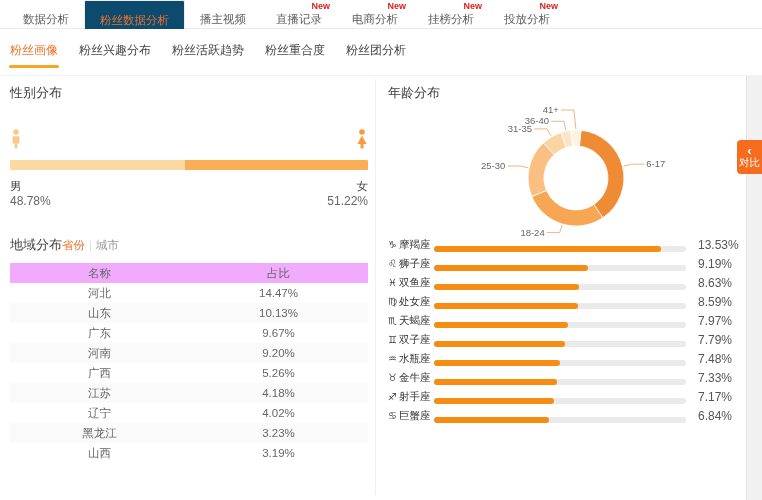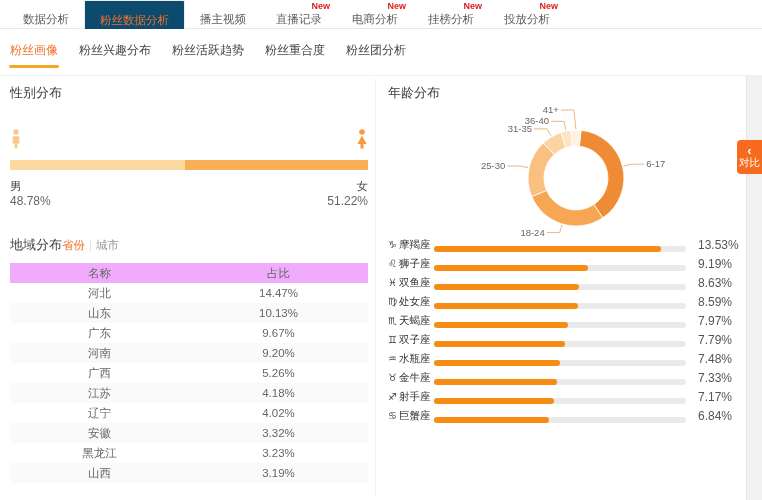--- a/index.html
+++ b/index.html
@@ -156,24 +156,20 @@
               <td>广西</td>
               <td>5.26%</td>
             </tr>
           <tr>
               <td>江苏</td>
               <td>4.18%</td>
             </tr>
           <tr>
               <td>辽宁</td>
               <td>4.02%</td>
-            </tr>
-          <tr>
-              <td>安徽</td>
-              <td>3.32%</td>
             </tr>
           <tr>
               <td>黑龙江</td>
               <td>3.23%</td>
             </tr>
           <tr>
               <td>山西</td>
               <td>3.19%</td>
             </tr>
         </tbody>

